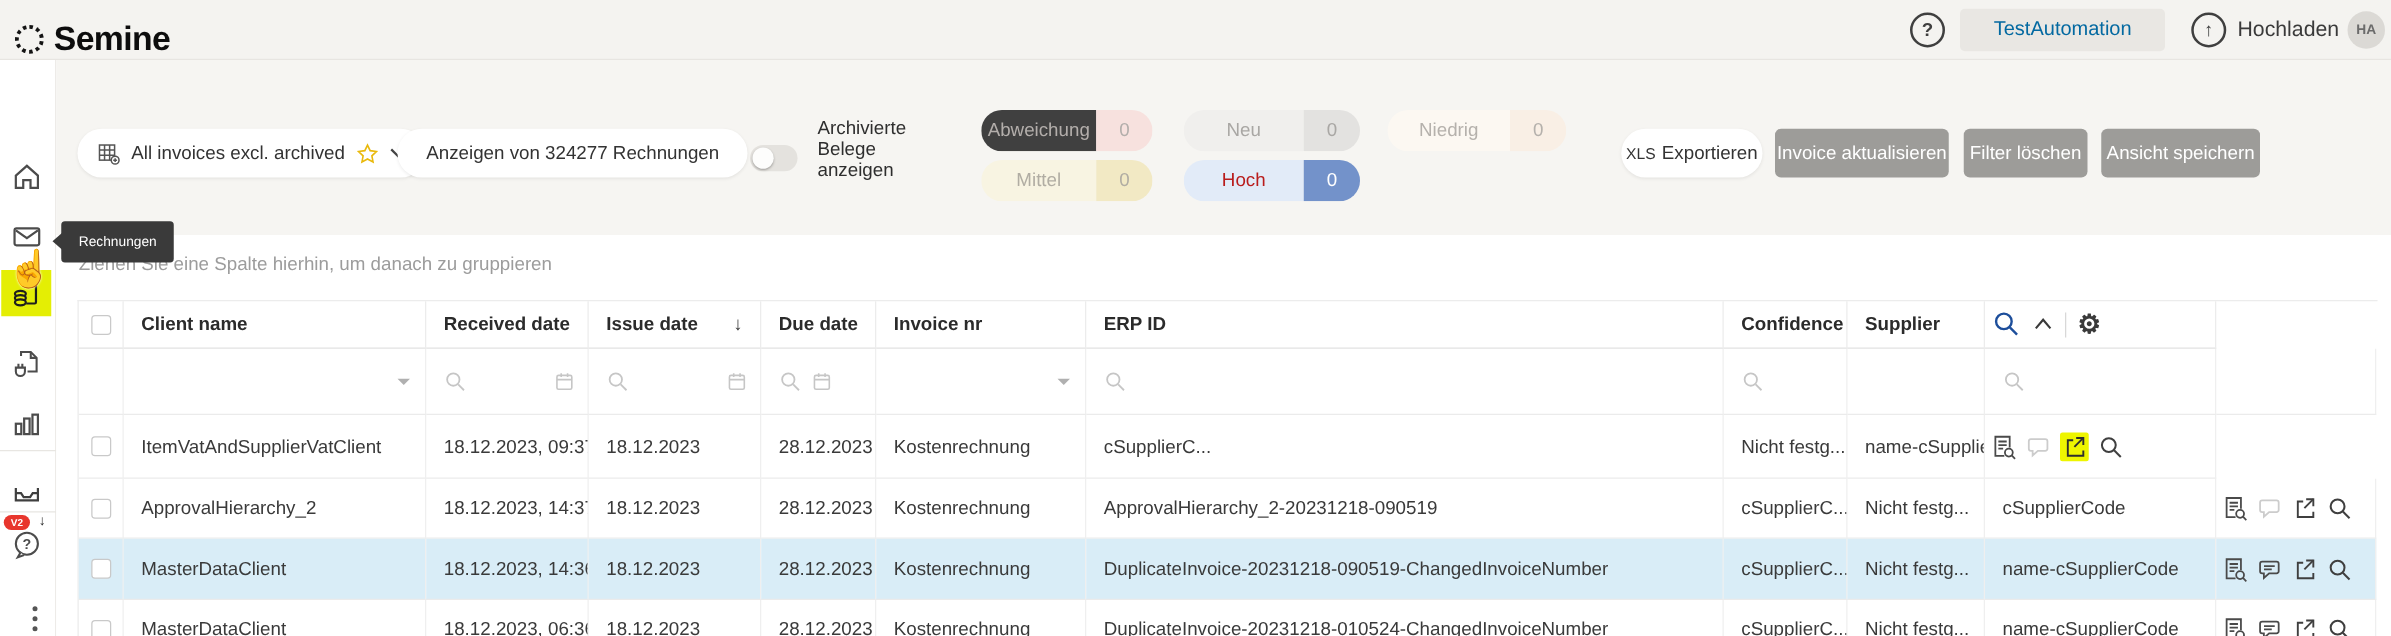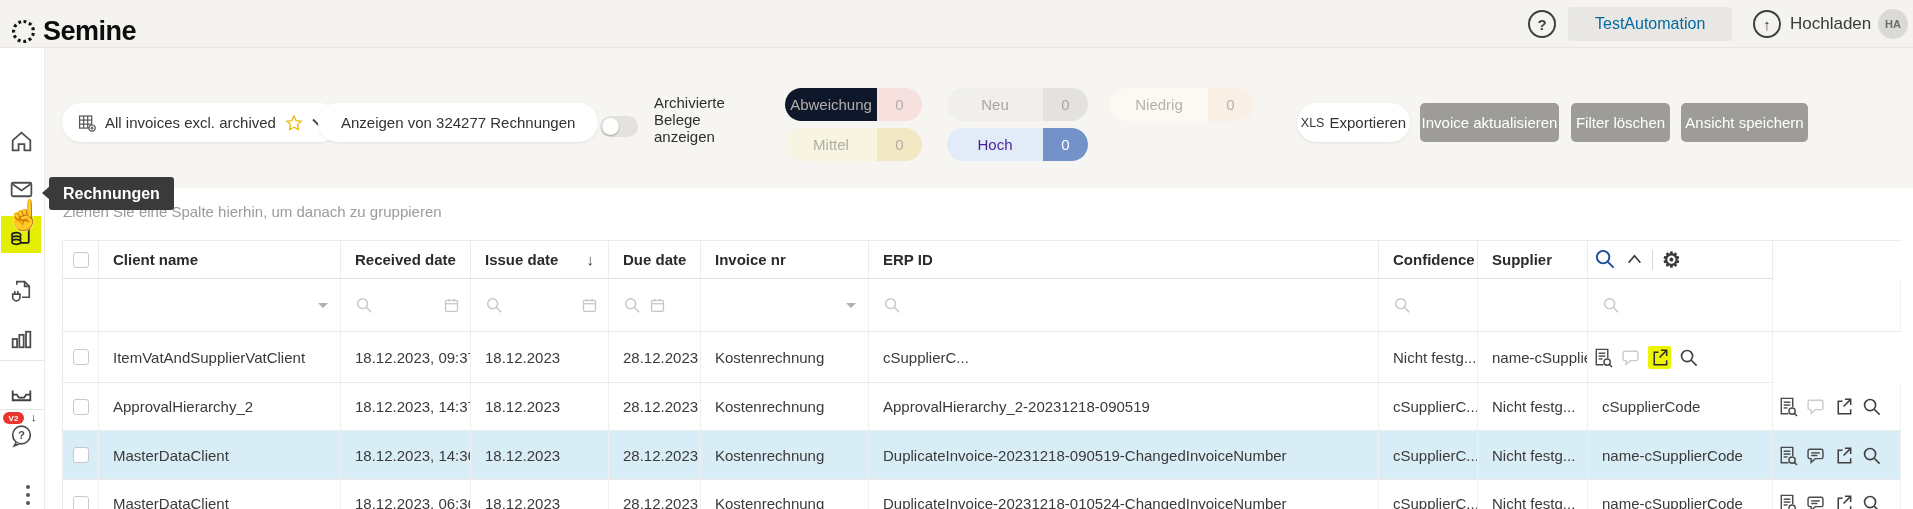--- a/index.html
+++ b/index.html
@@ -29,44 +29,44 @@
   #inv-hl{position:absolute;left:1px;top:168px;width:40px;height:37px;background:#e4ee04;
     display:flex;align-items:center;justify-content:center}
   #v2badge{position:absolute;left:3px;top:364px;width:21px;height:12px;background:#e8362d;border-radius:7px;
     color:#fff;font-size:8px;font-weight:bold;display:flex;align-items:center;justify-content:center}
   #v2arrow{position:absolute;left:31px;top:363px;font-size:11px;font-weight:bold;color:#222}
   #dots{position:absolute;left:26px;top:437px;display:flex;flex-direction:column;gap:4px}
   #dots i{width:4px;height:4px;border-radius:50%;background:#555}
 
   
   #tooltip{position:absolute;left:49px;top:177px;height:33px;background:#3a3a3a;color:#fff;
-    border-radius:3px;padding:0 14px;font-size:16px;font-weight:700;display:flex;align-items:center;z-index:60}
+    border-radius:3px;padding:0 14px;font-size:11px;font-weight:400;display:flex;align-items:center;z-index:60}
   #tooltip:before{content:"";position:absolute;left:-7px;top:9px;border-top:7px solid transparent;
     border-bottom:7px solid transparent;border-right:8px solid #3a3a3a}
   #cursor{position:absolute;left:6px;top:198px;font-size:29px;color:#1a1a1a;z-index:70;
     text-shadow:0 0 2px #fff}
 
   
   #tbzone{left:45px;top:48px;width:1868px;height:140px;background:#f6f5f2}
   .pill{position:absolute;top:103px;height:39px;background:#fff;border-radius:20px;
     box-shadow:0 1px 3px rgba(0,0,0,.08);display:flex;align-items:center;font-size:15px;color:#333}
   #pill-view{left:62px;padding:0 15px;gap:9px}
   #pill-count{left:318px;padding:0 23px}
   #toggle{left:600px;top:116px;width:38px;height:21px;background:#e4e2de;border-radius:11px}
   #toggle .knob{position:absolute;left:2px;top:2px;width:17px;height:17px;border-radius:50%;background:#fdfdfc;
     box-shadow:0 1px 2px rgba(0,0,0,.3)}
   #tgl-label{left:654px;top:94px;font-size:15px;color:#2e2e2e;line-height:17px}
   .badge{position:absolute;height:33px;border-radius:17px;overflow:hidden;display:flex;font-size:15px}
   .badge .bl{flex:1;display:flex;align-items:center;justify-content:center}
   .badge .bc{width:45px;display:flex;align-items:center;justify-content:center}
-  #b-abw{left:785px;top:88px;width:137px}   #b-abw .bl{background:#0f172a;color:#b3aeab}   #b-abw .bc{background:#f7e1de;color:#b3aeab}
+  #b-abw{left:785px;top:88px;width:137px}   #b-abw .bl{background:#404040;color:#b3aeab}   #b-abw .bc{background:#f7e1de;color:#b3aeab}
   #b-neu{left:947px;top:88px;width:141px}   #b-neu .bl{background:#f0efed;color:#a9a7a4}   #b-neu .bc{background:#e3e2e0;color:#a9a7a4}
   #b-nie{left:1110px;top:88px;width:143px}  #b-nie .bl{background:#fcf8f2;color:#b5b1ac}   #b-nie .bc{background:#f9efe5;color:#b5b1ac}
   #b-mit{left:785px;top:128px;width:137px}  #b-mit .bl{background:#f8f4e2;color:#b1ada3}   #b-mit .bc{background:#f2e9c4;color:#b1ada3}
-  #b-hoc{left:947px;top:128px;width:141px}  #b-hoc .bl{background:#e2ebf8;color:#4c1d95}   #b-hoc .bc{background:#7392ca;color:#fff}
+  #b-hoc{left:947px;top:128px;width:141px}  #b-hoc .bl{background:#e2ebf8;color:#b91c1c}   #b-hoc .bc{background:#7392ca;color:#fff}
   #xls-btn{left:1297px;top:103px;width:113px;height:39px;background:#fff;border-radius:20px;
     box-shadow:0 1px 3px rgba(0,0,0,.08);display:flex;align-items:center;justify-content:center;gap:5px;color:#333}
   #xls-btn .pre{font-size:12.5px;font-weight:normal}
   #xls-btn .lab{font-size:15px}
   .gray-btn{position:absolute;top:103px;height:39px;background:#9d9c99;border-radius:5px;color:#fff;
     font-size:15px;display:flex;align-items:center;justify-content:center}
   #gb1{left:1420px;width:139px} #gb2{left:1571px;width:99px} #gb3{left:1681px;width:127px}
 
   
   #lowzone{left:45px;top:188px;width:1868px;height:321px;background:#fff}

